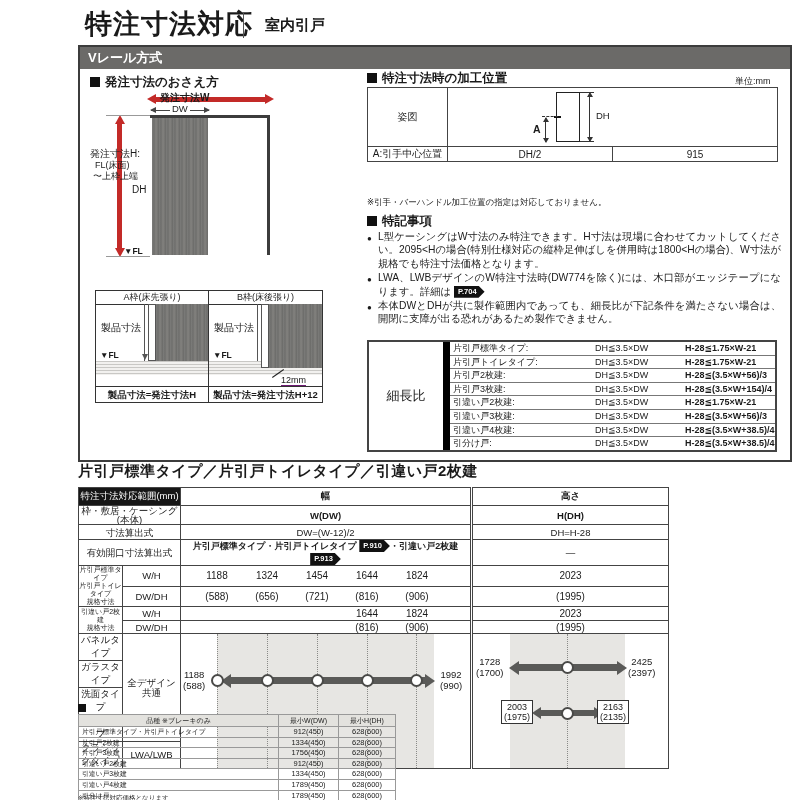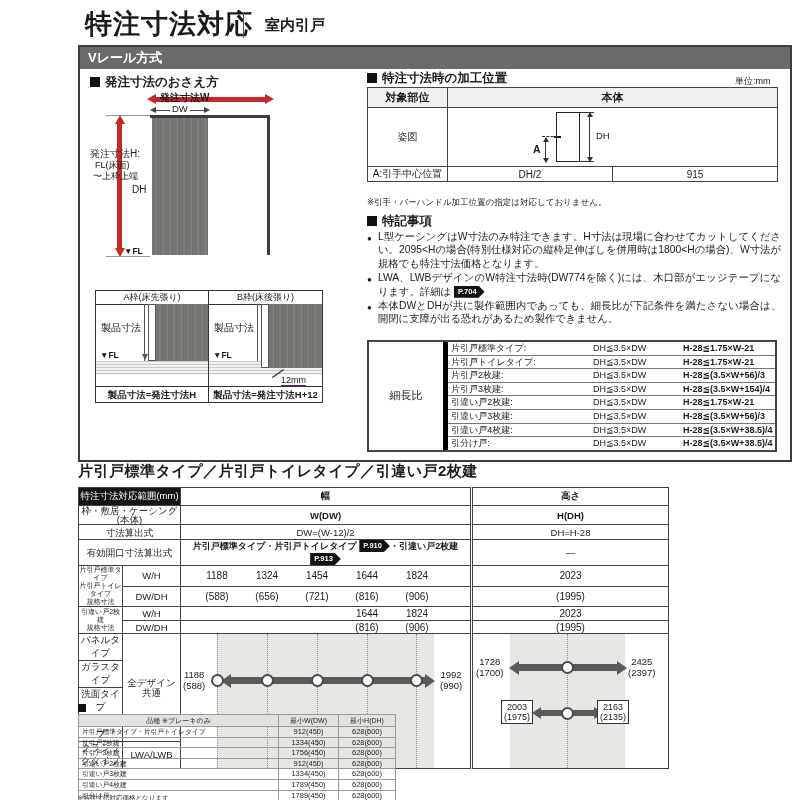--- a/index.html
+++ b/index.html
@@ -40,22 +40,22 @@
   .note{position:absolute;font-size:8.5px;color:#222;white-space:nowrap;}
   
   .bullets{position:absolute;left:287px;top:183px;width:414px;font-size:10.3px;line-height:13.4px;}
   .bullets .bi{position:relative;padding-left:11px;margin-bottom:1px;text-align:justify;}
   .bullets .bi .dot{position:absolute;left:0;top:2px;font-size:8px;}
   .ptag{display:inline-block;background:#111;color:#fff;font-weight:bold;font-size:7.5px;line-height:10px;
         padding:1px 8px 1px 4px;clip-path:polygon(0 0,calc(100% - 6px) 0,100% 50%,calc(100% - 6px) 100%,0 100%);
         vertical-align:1px;}
   
   .slen{position:absolute;left:287px;top:293px;width:410px;border:2px solid #444;display:flex;box-sizing:border-box;}
-  .slen .lcell{width:74px;border-right:5px solid #000000;display:flex;align-items:center;justify-content:center;
-               font-size:11px;}
+  .slen .lcell{width:74px;border-right:7px solid #000000;display:flex;align-items:center;justify-content:center;
+               font-size:13px;}
   .slen .rows{flex:1;}
   .slen .srow{display:flex;font-size:9px;line-height:12.6px;height:12.6px;white-space:nowrap;}
   .slen .srow + .srow{border-top:1px solid #777;}
   .slen .st{width:106px;padding-left:3px;}
   .slen .sf1{width:90px;padding-left:36px;}
   .slen .sf2{flex:1;font-weight:bold;}
   
   .sizetitle{position:absolute;left:78px;top:462px;font-size:15px;font-weight:bold;letter-spacing:0.5px;}
   .bigt{position:absolute;left:78px;top:487px;border-collapse:collapse;table-layout:fixed;width:590px;}
   .bigt td{border:1px solid #444;font-size:9.5px;text-align:center;padding:0;overflow:hidden;}
@@ -163,24 +163,20 @@
     </div>
     <div class="lbl" style="left:655px;top:28px;font-size:9px;">単位:mm</div>
 
     <table class="proct">
       <colgroup>
           <col style="width:80px">
           <col style="width:165px">
           <col style="width:165px">
         </colgroup>
       <tbody>
-          <tr class="hrow">
-        <td>対象部位</td>
-        <td colspan="2">本体</td>
-      </tr>
       <tr>
         <td>姿図</td>
         <td colspan="2" class="figcell">
           <div style="position:absolute;left:108px;top:4px;width:24px;height:50px;border:1.5px solid #222;box-sizing:border-box;background:#fff;"></div>
           <div class="hline" style="left:106px;top:28px;width:7px;height:2px;background:#111;"></div>
           <div style="position:absolute;left:94px;top:28px;width:16px;height:0;border-top:1px dashed #333;"></div>
           <div class="vline" style="left:97px;top:30px;width:1px;height:24px;background:#333;"></div>
           <div class="tri" style="left:94.5px;top:29px;border-left:3px solid transparent;border-right:3px solid transparent;border-bottom:5px solid #333;"></div>
           <div class="tri" style="left:94.5px;top:50px;border-left:3px solid transparent;border-right:3px solid transparent;border-top:5px solid #333;"></div>
           <div class="lbl" style="left:85px;top:35px;font-size:10.5px;font-weight:bold;">A</div>

